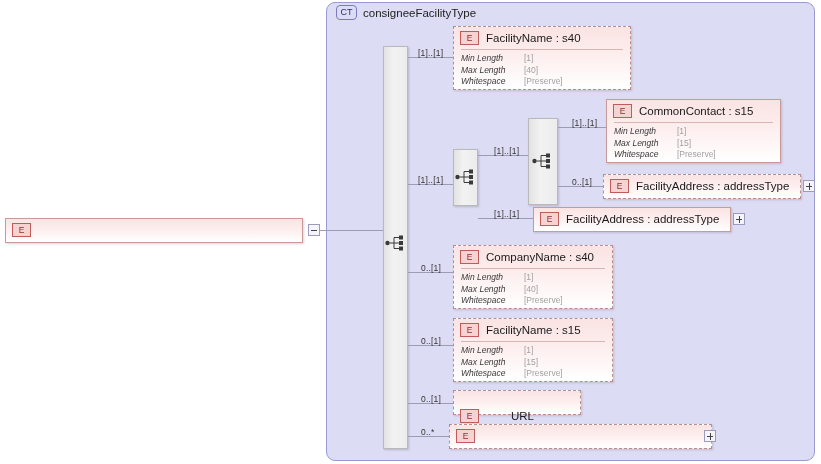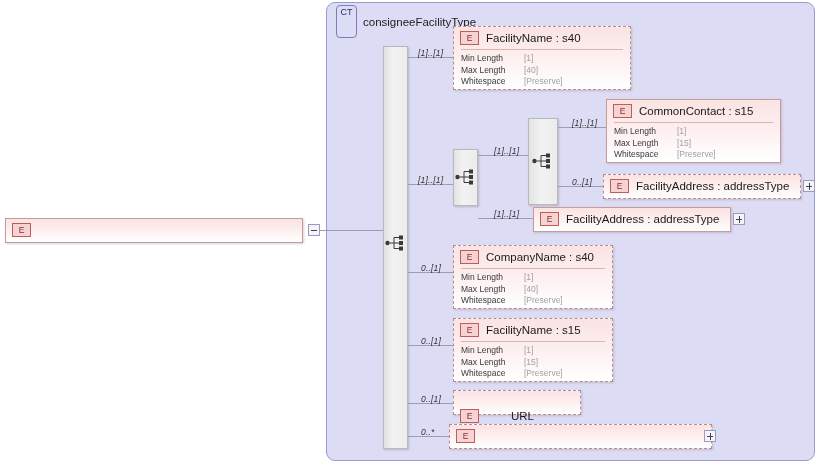--- a/index.html
+++ b/index.html
@@ -5,57 +5,57 @@
   html,body{margin:0;padding:0;background:#ffffff;}
   body{width:821px;height:464px;position:relative;overflow:hidden;
        font-family:"Liberation Sans","DejaVu Sans",sans-serif;}
 
   #canvas{position:absolute;left:0;top:0;width:821px;height:464px;}
 
   
   .ct-box{position:absolute;background:#dcdcf5;border:1px solid #9a9ad0;
           border-radius:9px;box-sizing:border-box;}
   .ct-header{position:absolute;display:flex;align-items:center;gap:6px;}
-  .ct-badge{width:21px;height:33px;border:1px solid #7b7bbb;border-radius:4px;
+  .ct-badge{width:21px;height:15px;border:1px solid #7b7bbb;border-radius:4px;
             background:#dcdcf5;color:#2b2b6e;font-size:9px;line-height:13px;
             text-align:center;box-sizing:border-box;font-family:"Liberation Sans",sans-serif;}
   .ct-title{font-size:11.5px;color:#222;white-space:nowrap;}
 
   
   .el{position:absolute;box-sizing:border-box;background:linear-gradient(to bottom,#fae3e3 0%,#fdeeee 45%,#ffffff 100%);
       box-shadow:1px 1px 2px rgba(120,100,110,.28);}
   .el.solid{border:1px solid #c89a9a;}
   .el.dashed{border:1px dashed #b98d8d;}
   .el-head{display:flex;align-items:center;gap:7px;padding:4px 7px 3px 6px;}
   .e-badge{width:19px;height:14px;min-width:19px;border:1px solid #c05b5b;background:#f6d3d3;
            color:#8c2b2b;font-size:8.5px;line-height:12px;text-align:center;box-sizing:border-box;}
   .el-name{font-size:11.5px;color:#1a1a1a;white-space:nowrap;}
   .facets{border-top:1px solid #d8b4b4;margin:1px 7px 0 7px;padding:3px 0 5px 0;}
   .facet{display:flex;font-size:8.5px;line-height:11.5px;}
-  .facet .fk{width:63px;color:#3a3a3a;white-space:nowrap;}
+  .facet .fk{width:63px;font-style:italic;color:#3a3a3a;white-space:nowrap;}
   .facet .fv{color:#a2a2a2;white-space:nowrap;}
 
   
   .exp{position:absolute;width:12px;height:12px;box-sizing:border-box;
        border:1px solid #9b9bc0;background:#f4f4fa;}
   .exp:before{content:"";position:absolute;left:2px;top:5px;width:6px;height:1px;background:#444;}
   .exp.plus:after{content:"";position:absolute;left:5px;top:2px;width:1px;height:7px;background:#444;}
 
   
   .comp{position:absolute;box-sizing:border-box;border:1px solid #b9b9b9;
         background:linear-gradient(to right,#e2e2e2 0%,#f2f2f2 40%,#ececec 100%);
         box-shadow:1px 1px 2px rgba(0,0,0,.18);}
   .seq-icon{position:absolute;width:22px;height:16px;}
 
   
   .ln{position:absolute;background:#9c9cb4;}
   .ln.h{height:1px;}
 
   
-  .card{position:absolute;font-size:8.5px;font-style:italic;color:#333;
+  .card{position:absolute;font-size:8.5px;color:#333;
         white-space:nowrap;letter-spacing:.2px;}
 </style>
 </head>
 <body>
 
 <div id="canvas">
 
   <div class="ct-box" style="left:326px;top:2px;width:489px;height:459px;"></div>
 
   <div class="ct-header" style="left:336px;top:5px;">

